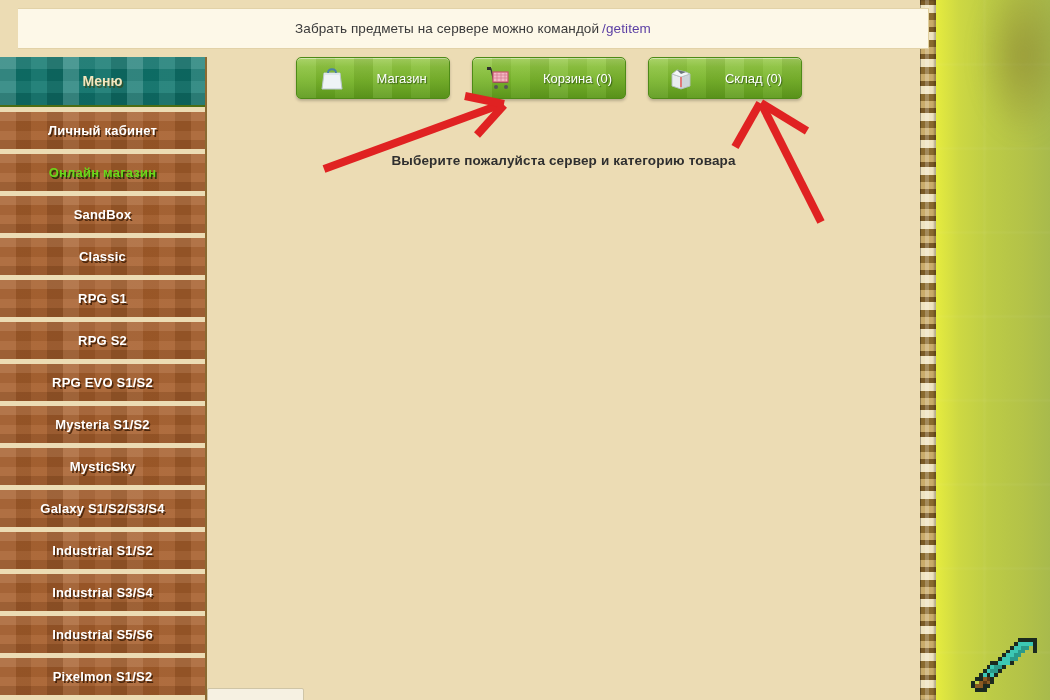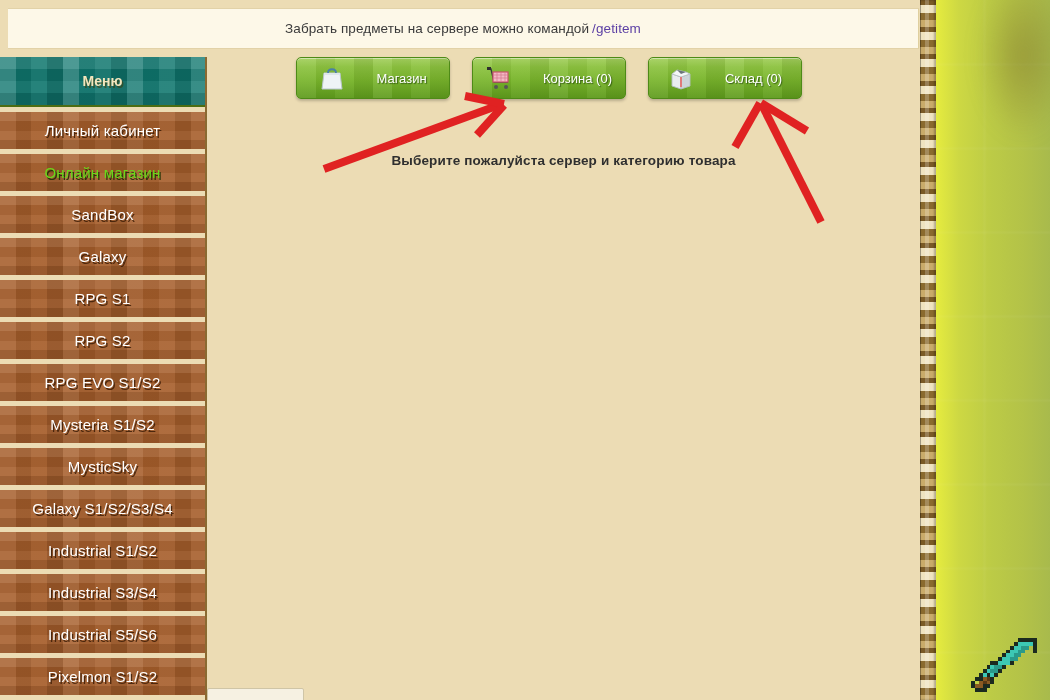--- a/index.html
+++ b/index.html
@@ -78,21 +78,21 @@
   #site {
     position: absolute;
     left: 0; top: 0;
     width: 920px; height: 700px;
     background: #ecdcb4;
   }
 
   
   #notice {
     position: absolute;
-    left: 8px; top: 8px;
+    left: 18px; top: 8px;
     width: 910px; height: 39px;
     background: #fdf8e8;
     border-top: 1px solid #e2d2a8;
     border-bottom: 1px solid #e2d2a8;
     border-right: 1px solid #dfcf9e;
     display: flex; align-items: center; justify-content: center;
     font-size: 13.5px;
     color: #3a3a3a;
     letter-spacing: .1px;
   }
@@ -119,22 +119,22 @@
     display: flex;
     align-items: center;
     justify-content: center;
     overflow: hidden;
     box-sizing: border-box;
     cursor: pointer;
   }
   .mc-item .lbl {
     position: relative;
     z-index: 3;
-    font-size: 15px;
-    font-weight: normal;
+    font-size: 13px;
+    font-weight: bold;
     color: #ffffff;
     text-shadow: 1.5px 1.5px 0 rgba(60,28,6,.85);
     letter-spacing: .2px;
     white-space: nowrap;
   }
 
   
   .dirt {
     background: #a65e2b;
   }
@@ -382,21 +382,21 @@
           <div class="mc-item dirt">
             <span class="lbl">Личный кабинет</span>
           </div>
           <div class="mc-item dirt active">
             <span class="lbl">Онлайн магазин</span>
           </div>
           <div class="mc-item dirt">
             <span class="lbl">SandBox</span>
           </div>
           <div class="mc-item dirt">
-            <span class="lbl">Galaxy</span>
+            <span class="lbl">Classic</span>
           </div>
           <div class="mc-item dirt">
             <span class="lbl">RPG S1</span>
           </div>
           <div class="mc-item dirt">
             <span class="lbl">RPG S2</span>
           </div>
           <div class="mc-item dirt">
             <span class="lbl">RPG EVO S1/S2</span>
           </div>

